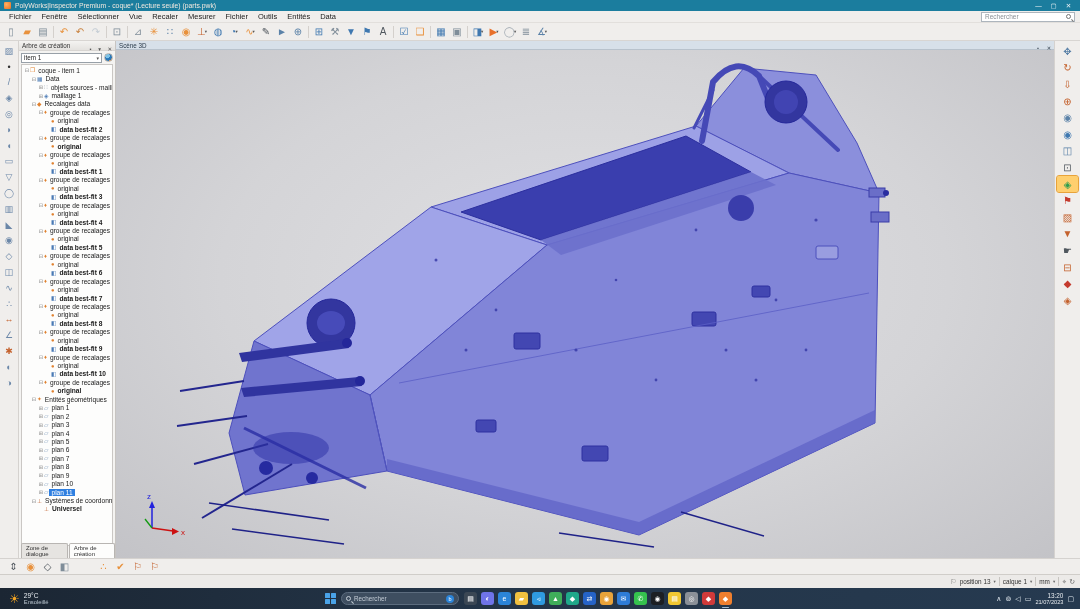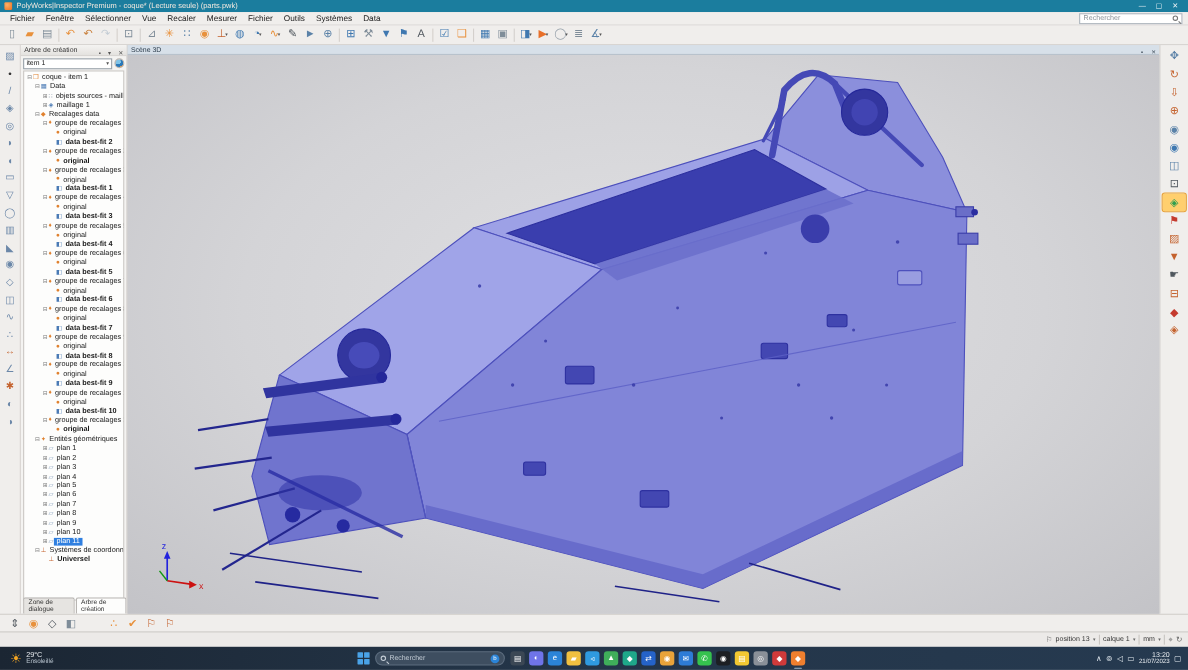--- a/index.html
+++ b/index.html
@@ -120,21 +120,21 @@
   <div class="menubar">
     <div style="display:flex;">
         <span class="mi">Fichier</span>
         <span class="mi">Fenêtre</span>
         <span class="mi">Sélectionner</span>
         <span class="mi">Vue</span>
         <span class="mi">Recaler</span>
         <span class="mi">Mesurer</span>
         <span class="mi">Fichier</span>
         <span class="mi">Outils</span>
-        <span class="mi">Systèmes</span>
+        <span class="mi">Entités</span>
         <span class="mi">Data</span>
       </div>
     <div class="menu-search">
       <span class="ph">Rechercher</span>
       <span class="mag"></span>
     </div>
   </div>
 
   <div class="toolbar-top">
       <span class="tbi">

